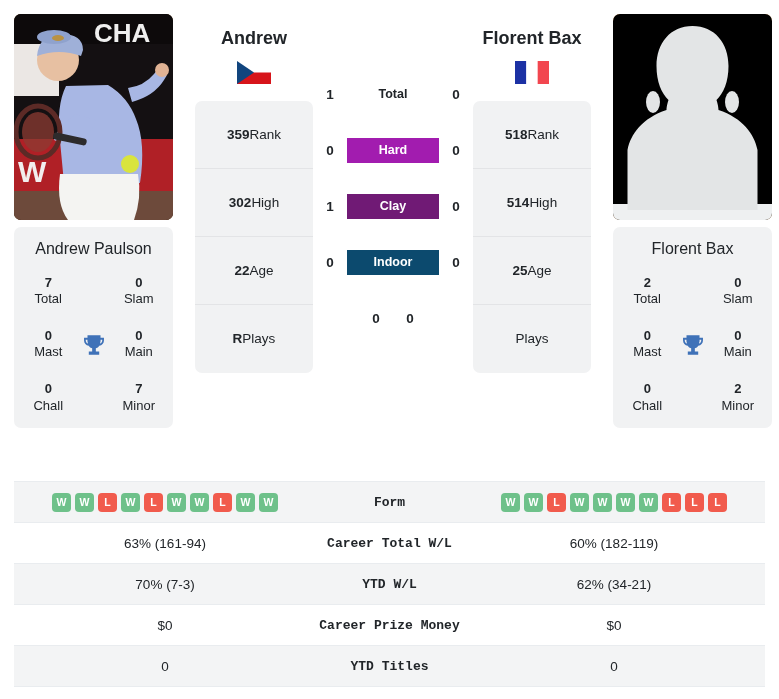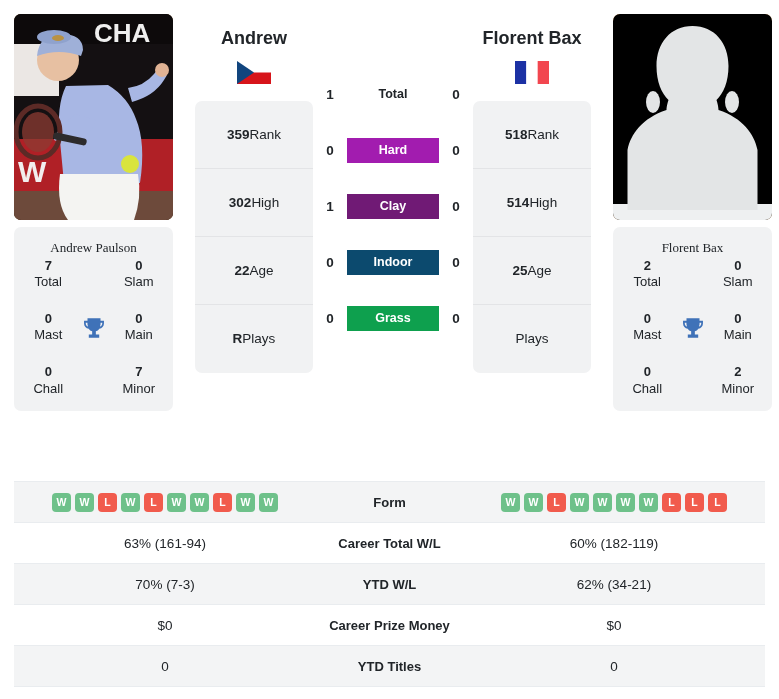--- a/index.html
+++ b/index.html
@@ -32,27 +32,26 @@
   .photo svg { display: block; width: 100%; height: 100%; }
 
   .pcard {
     margin-top: 7px;
     background: #f1f2f3;
     border-radius: 7px;
     padding: 13px 8px 14px 8px;
     text-align: center;
   }
   .pcard-name {
-    font-size: 13px;
+    font-size: 16px;
     color: #212529;
-    margin-bottom: 2px;
+    margin-bottom: 17px;
     white-space: nowrap;
     overflow: hidden;
     text-overflow: ellipsis;
-    font-family: Liberation Serif, serif;
   }
   .trophy-grid {
     display: grid;
     grid-template-columns: 1fr 38px 1fr;
     row-gap: 20px;
     align-items: center;
   }
   .tstat { text-align: center; }
   .tstat .v { font-size: 13px; font-weight: bold; line-height: 1.25; }
   .tstat .l { font-size: 13px; font-weight: normal; line-height: 1.3; }
@@ -148,20 +147,21 @@
     font-size: 13.5px;
     text-align: center;
     vertical-align: middle;
     color: #212529;
   }
   .stats-table td.side { width: 302px; }
   .stats-table td.mid {
     width: 147px;
     font-weight: bold;
     font-size: 13px;
+    font-family: Liberation Mono, monospace;
   }
   .form-badges {
     display: flex;
     justify-content: center;
     gap: 4px;
   }
   .badge {
     width: 19px; height: 19px;
     border-radius: 4px;
     color: #ffffff;
@@ -298,21 +298,20 @@
         <button class="surf-btn" style="background:#701a75">Clay</button>
         <div class="h2h-num">0</div>
       </div>
       <div class="h2h-row">
         <div class="h2h-num">0</div>
         <button class="surf-btn" style="background:#0c4a6e">Indoor</button>
         <div class="h2h-num">0</div>
       </div>
       <div class="h2h-row">
         <div class="h2h-num">0</div>
-        <button class="surf-btn" style="background:#0ea04e">Grass</button>
         <div class="h2h-num">0</div>
       </div>
     </div>
 
     <div class="info-col right">
       <div class="pname">
         <div>Florent Bax</div>
       </div>
       <div class="flag-wrap">
         <svg class="flag" viewBox="0 0 34 23">

